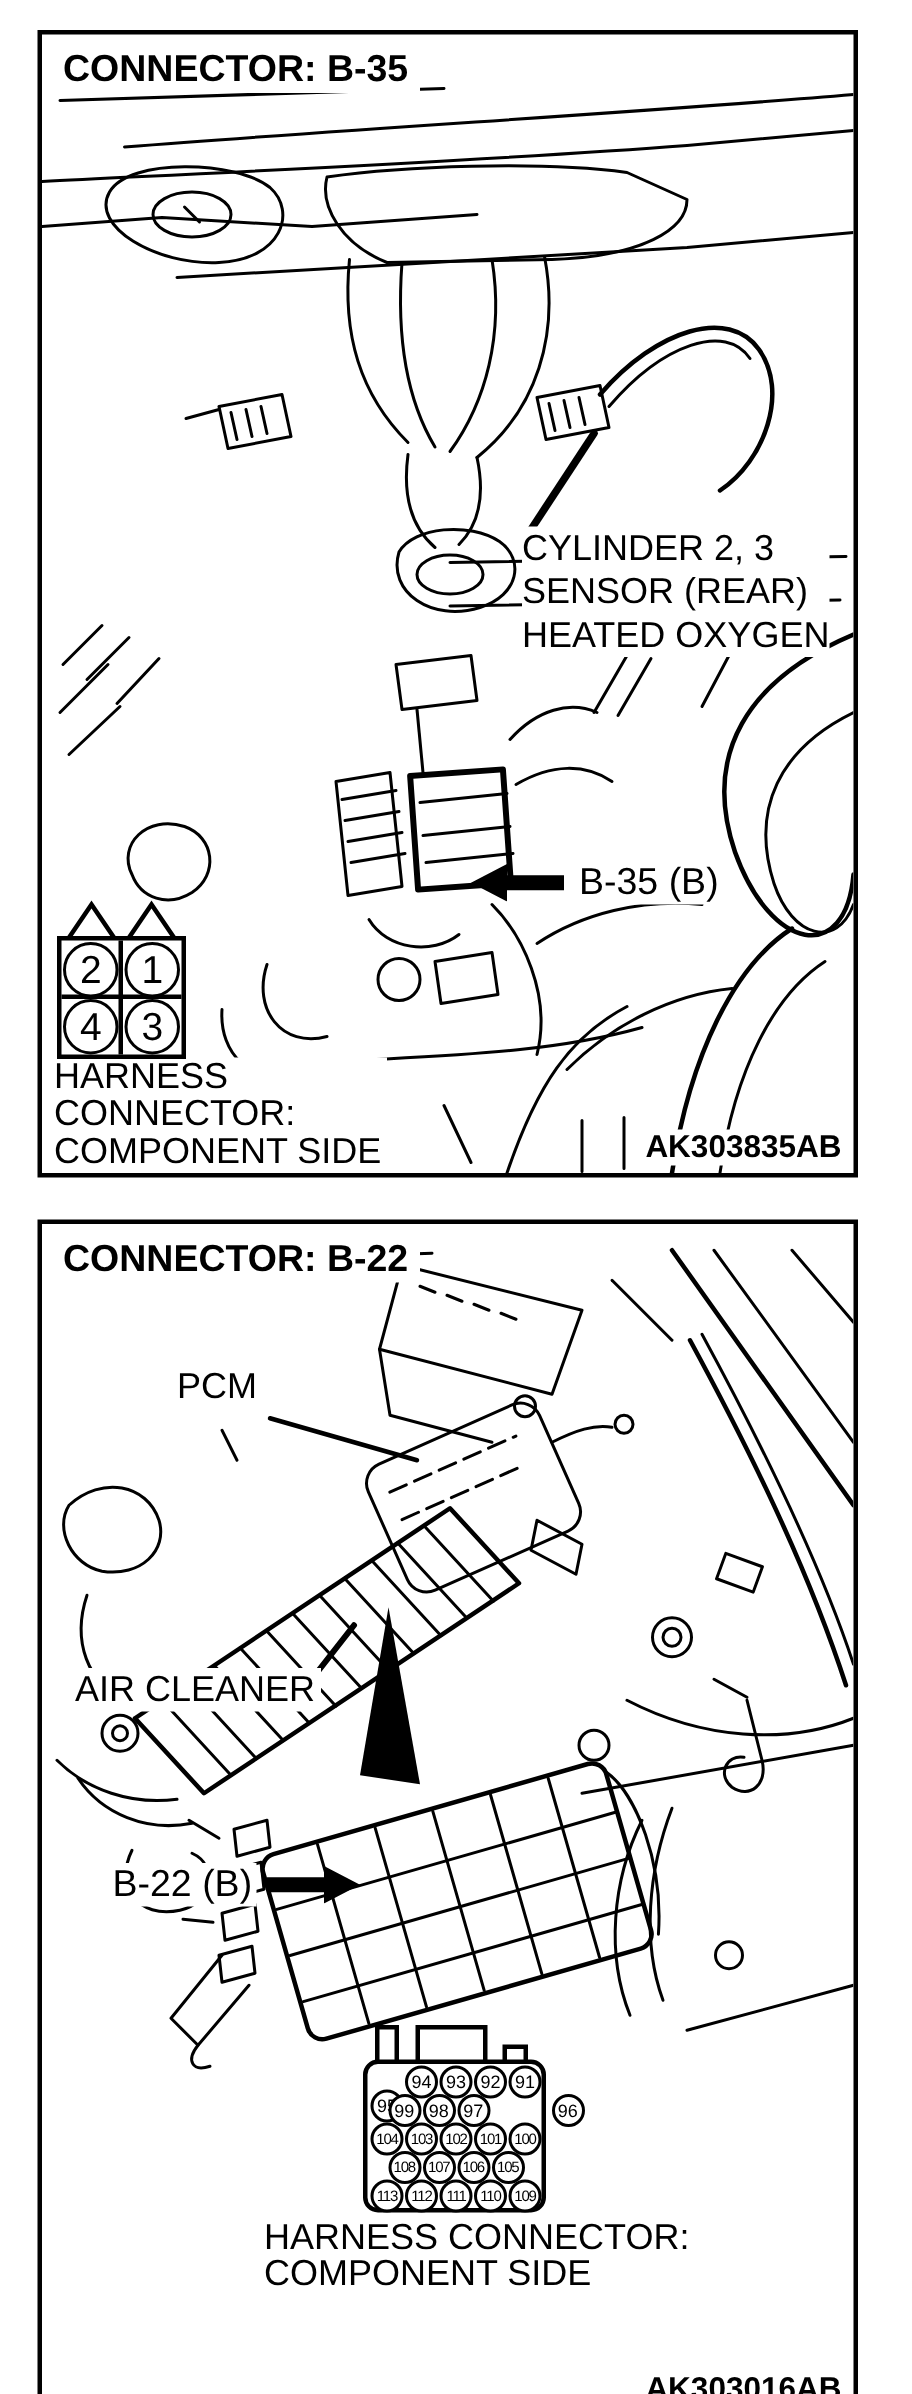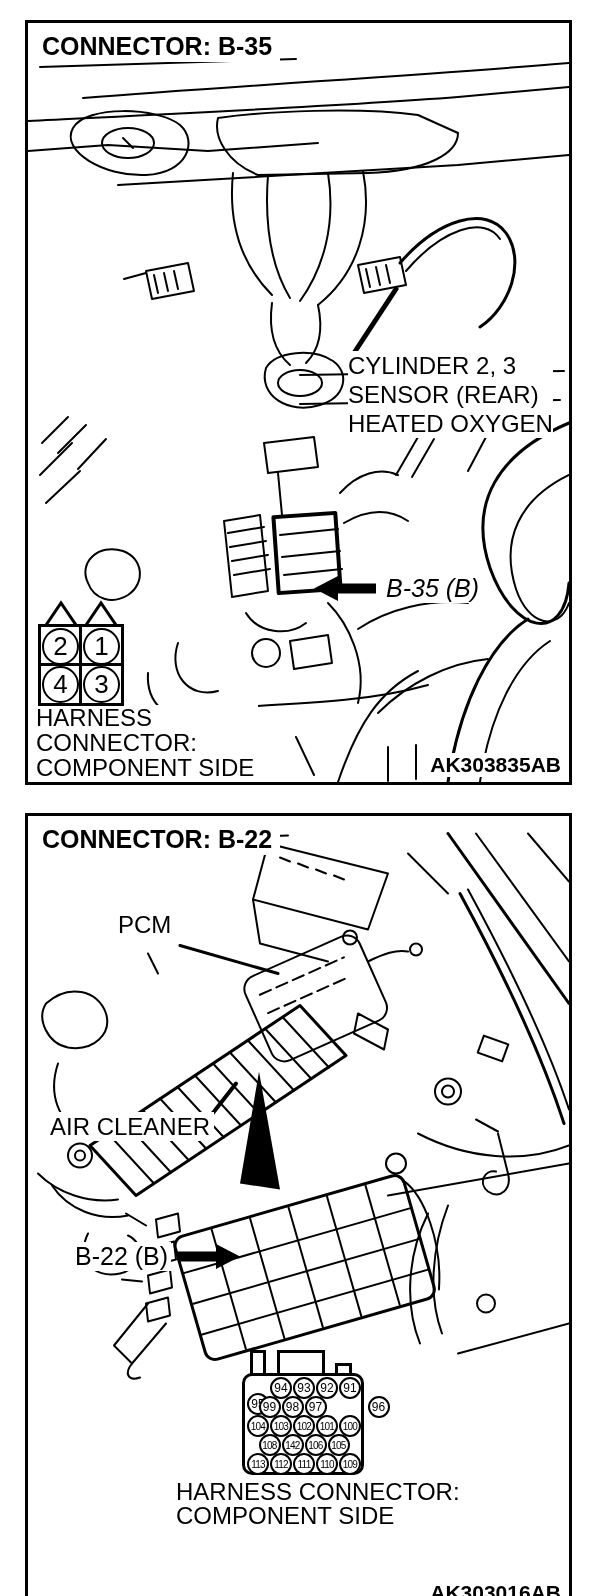--- a/index.html
+++ b/index.html
@@ -14,21 +14,21 @@
   svg.art .bold4{stroke-width:4;}
   svg.art .fillblk{fill:#000;stroke:none;}
   .title{position:absolute;top:8px;left:12px;margin:0;font-size:25px;font-weight:bold;background:#fff;padding:1px 8px 1px 2px;white-space:nowrap;}
   .lbl{position:absolute;font-size:24px;line-height:29px;background:#fff;white-space:nowrap;}
   .harness1{left:8px;top:682px;line-height:25px;padding-right:4px;}
   .sensor{left:320px;top:328px;}
   .pcm{left:86px;top:94px;padding:0 4px;}
   .aircleaner{left:18px;top:296px;padding:0 4px;}
   .harness2{left:148px;top:664px;line-height:24px;}
   .callout{position:absolute;display:flex;align-items:center;gap:7px;font-size:25px;background:transparent;}
-  .callout-b35{left:286px;top:551px;font-style:italic;}
+  .callout-b35{left:286px;top:551px;}
   .callout-b22{left:44px;top:426px;}
   .callout .txt{background:#fff;padding:0 3px;}
   .figid{position:absolute;right:8px;font-weight:bold;font-size:21px;background:#fff;padding-left:8px;}
   #panel-b35 .figid{bottom:5px;}
   #panel-b22 .figid{bottom:7px;}
   
   .peaks35{position:absolute;left:10px;top:577px;width:86px;height:28px;z-index:1;}
   .square35{position:absolute;left:10px;top:601px;width:86px;height:82px;border:3px solid #000;background:#fff;box-sizing:border-box;z-index:2;}
   .square35 .cross-v{position:absolute;left:38px;top:0;width:3px;height:100%;background:#000;}
   .square35 .cross-h{position:absolute;left:0;top:36px;width:100%;height:3px;background:#000;}
@@ -255,21 +255,21 @@
         <span class="pin22" style="left: 11.5px; top: 19px;">99</span>
         <span class="pin22" style="left: 34.5px; top: 19px;">98</span>
         <span class="pin22" style="left: 57.5px; top: 19px; border-radius: 11px;">97</span>
         <span class="pin22" style="left: 80.5px; top: 19px; margin-left: 40px;">96</span>
         <span class="pin22 tight" style="left: 0px; top: 38px;">104</span>
         <span class="pin22 tight" style="left: 23px; top: 38px;">103</span>
         <span class="pin22 tight" style="left: 46px; top: 38px;">102</span>
         <span class="pin22 tight" style="left: 69px; top: 38px;">101</span>
         <span class="pin22 tight" style="left: 92px; top: 38px;">100</span>
         <span class="pin22 tight" style="left: 11.5px; top: 57px;">108</span>
-        <span class="pin22 tight" style="left: 34.5px; top: 57px;">142</span>
+        <span class="pin22 tight" style="left: 34.5px; top: 57px;">107</span>
         <span class="pin22 tight" style="left: 57.5px; top: 57px;">106</span>
         <span class="pin22 tight" style="left: 80.5px; top: 57px;">105</span>
         <span class="pin22 tight" style="left: 0px; top: 76px;">113</span>
         <span class="pin22 tight" style="left: 23px; top: 76px;">112</span>
         <span class="pin22 tight" style="left: 46px; top: 76px;">111</span>
         <span class="pin22 tight" style="left: 69px; top: 76px;">110</span>
         <span class="pin22 tight" style="left: 92px; top: 76px;">109</span>
       </div>
 
     <div class="lbl harness2">

